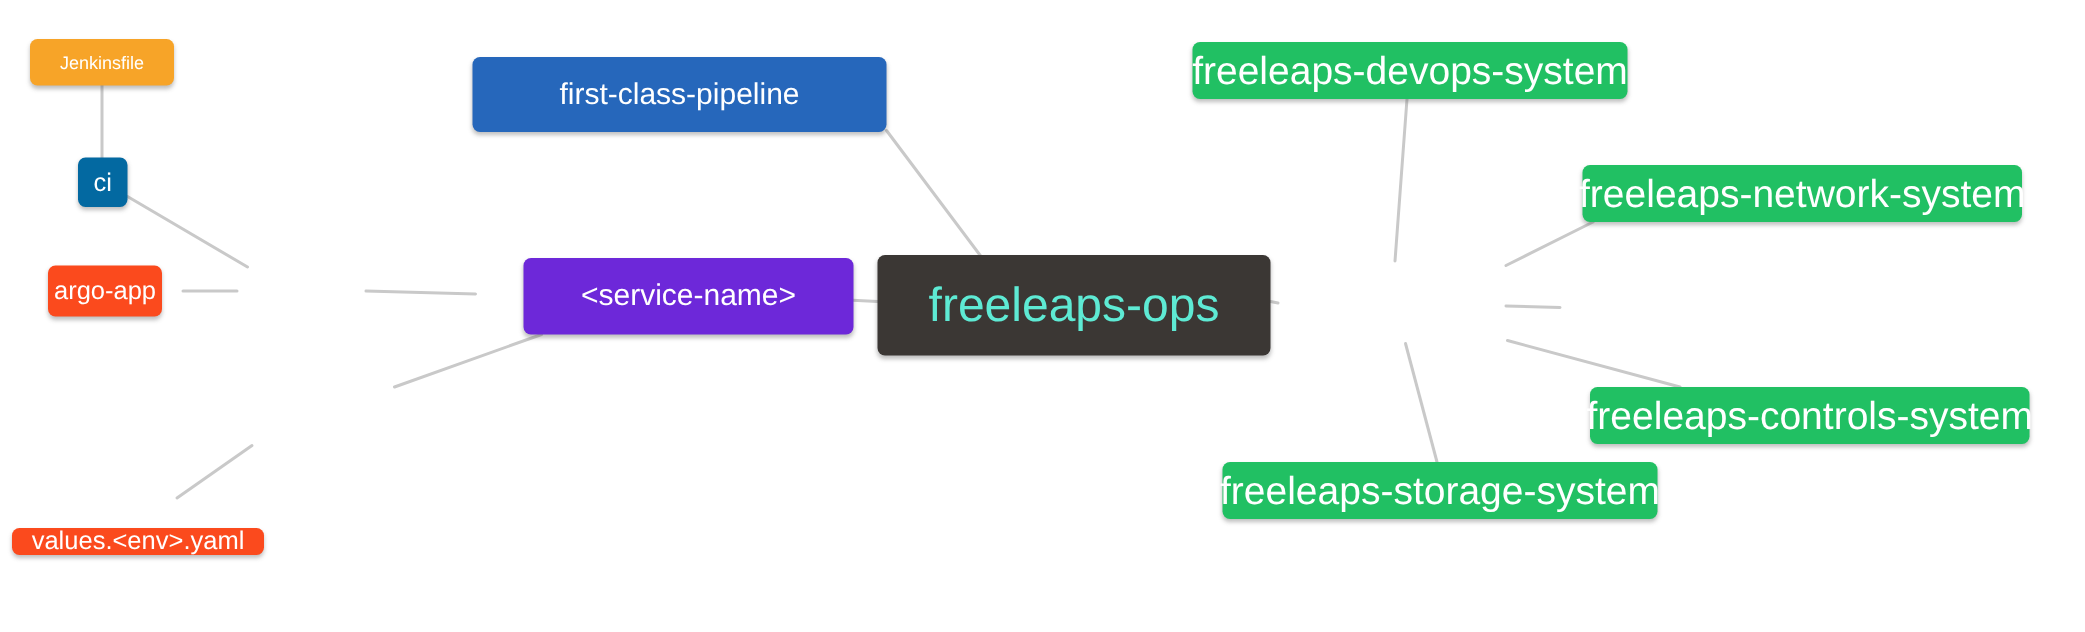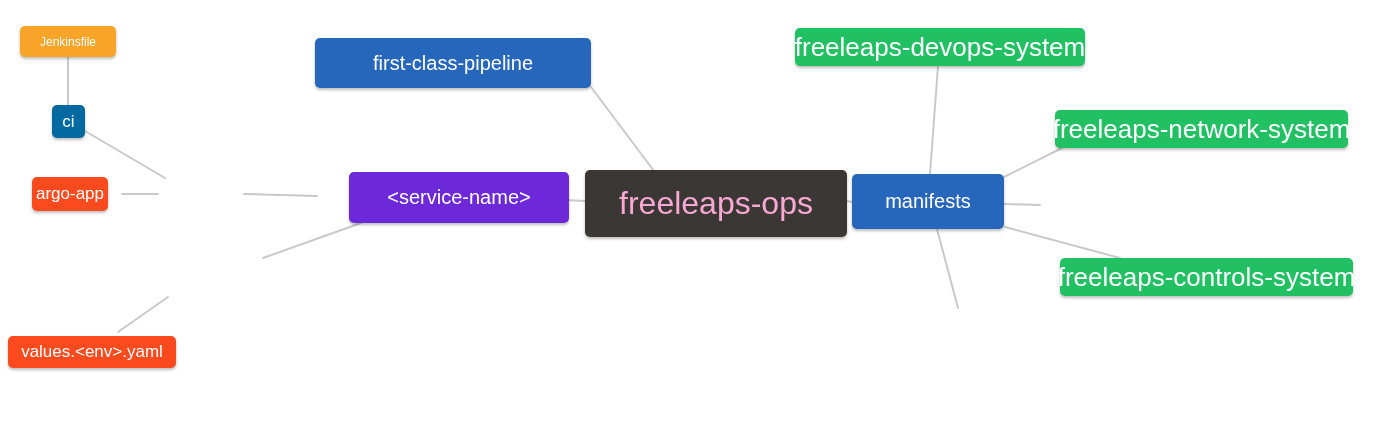--- a/index.html
+++ b/index.html
@@ -41,46 +41,46 @@
       <line x1="168" y1="297" x2="118" y2="332" stroke="#c9c9c9" stroke-width="2" stroke-linecap="round"></line>
       <line x1="565" y1="200" x2="585" y2="201" stroke="#c9c9c9" stroke-width="2" stroke-linecap="round"></line>
       <line x1="591" y1="87" x2="654" y2="171" stroke="#c9c9c9" stroke-width="2" stroke-linecap="round"></line>
       <line x1="847" y1="201" x2="852" y2="202" stroke="#c9c9c9" stroke-width="2" stroke-linecap="round"></line>
       <line x1="938" y1="66" x2="930" y2="174" stroke="#c9c9c9" stroke-width="2" stroke-linecap="round"></line>
       <line x1="1004" y1="177" x2="1062" y2="148" stroke="#c9c9c9" stroke-width="2" stroke-linecap="round"></line>
       <line x1="1004" y1="204" x2="1040" y2="205" stroke="#c9c9c9" stroke-width="2" stroke-linecap="round"></line>
       <line x1="1005" y1="227" x2="1120" y2="258" stroke="#c9c9c9" stroke-width="2" stroke-linecap="round"></line>
       <line x1="937" y1="229" x2="958" y2="308" stroke="#c9c9c9" stroke-width="2" stroke-linecap="round"></line>
     </svg>
-<div class="node depth-0" style="left: 585px; top: 170px; width: 262px; height: 67px; background: rgb(59, 55, 52); color: #f9a8d4;">
+<div class="node depth-0" style="left: 585px; top: 170px; width: 262px; height: 67px; background: rgb(59, 55, 52); color: #5eead4;">
       <span>freeleaps-ops</span>
     </div>
     <div class="node depth-1" style="left: 315px; top: 38px; width: 276px; height: 50px; background: rgb(38, 103, 187); color: rgb(255, 255, 255);">
       <span>first-class-pipeline</span>
     </div>
     <div class="node depth-1" style="left: 317px; top: 172px; width: 220px; height: 51px; background: #6d28d9; color: rgb(255, 255, 255); margin-left: 32px;">
       <span>&lt;service-name&gt;</span>
-    </div>
-    <div class="node depth-1" style="left: 852px; top: 174px; width: 152px; height: 55px; background: rgb(38, 103, 187); color: rgb(255, 255, 255);">
-      <span>manifests</span>
     </div>
     <div class="node depth-2" style="left: 795px; top: 28px; width: 290px; height: 38px; background: rgb(33, 192, 99); color: rgb(255, 255, 255);">
       <span>freeleaps-devops-system</span>
     </div>
     <div class="node depth-2" style="left: 1055px; top: 110px; width: 293px; height: 38px; background: rgb(33, 192, 99); color: rgb(255, 255, 255);">
       <span>freeleaps-network-system</span>
     </div>
     <div class="node depth-2" style="left: 1060px; top: 258px; width: 293px; height: 38px; background: rgb(33, 192, 99); color: rgb(255, 255, 255);">
       <span>freeleaps-controls-system</span>
     </div>
+    <div class="node depth-2" style="left: 815px; top: 308px; width: 290px; height: 38px; background: rgb(33, 192, 99); color: rgb(255, 255, 255);">
+      <span>freeleaps-storage-system</span>
+    </div>
     <div class="node depth-3" style="left: 52px; top: 105px; width: 33px; height: 33px; background: #0369a1; color: rgb(255, 255, 255);">
       <span>ci</span>
     </div>
     <div class="node depth-3" style="left: 32px; top: 177px; width: 76px; height: 34px; background: rgb(251, 74, 29); color: rgb(255, 255, 255);">
       <span>argo-app</span>
     </div>
-    <div class="node depth-3" style="left: 8px; top: 336px; width: 168px; height: 32px; background: rgb(251, 74, 29); color: rgb(255, 255, 255);">
+    <div class="node depth-3" style="left: 8px; top: 352px; width: 168px; height: 18px; background: rgb(251, 74, 29); color: rgb(255, 255, 255);">
       <span>values.&lt;env&gt;.yaml</span>
     </div>
     <div class="node depth-4" style="left: 20px; top: 26px; width: 96px; height: 31px; background: rgb(247, 164, 40); color: rgb(255, 255, 255);">
       <span>Jenkinsfile</span>
     </div>
   </div>
 
 </body></html>

